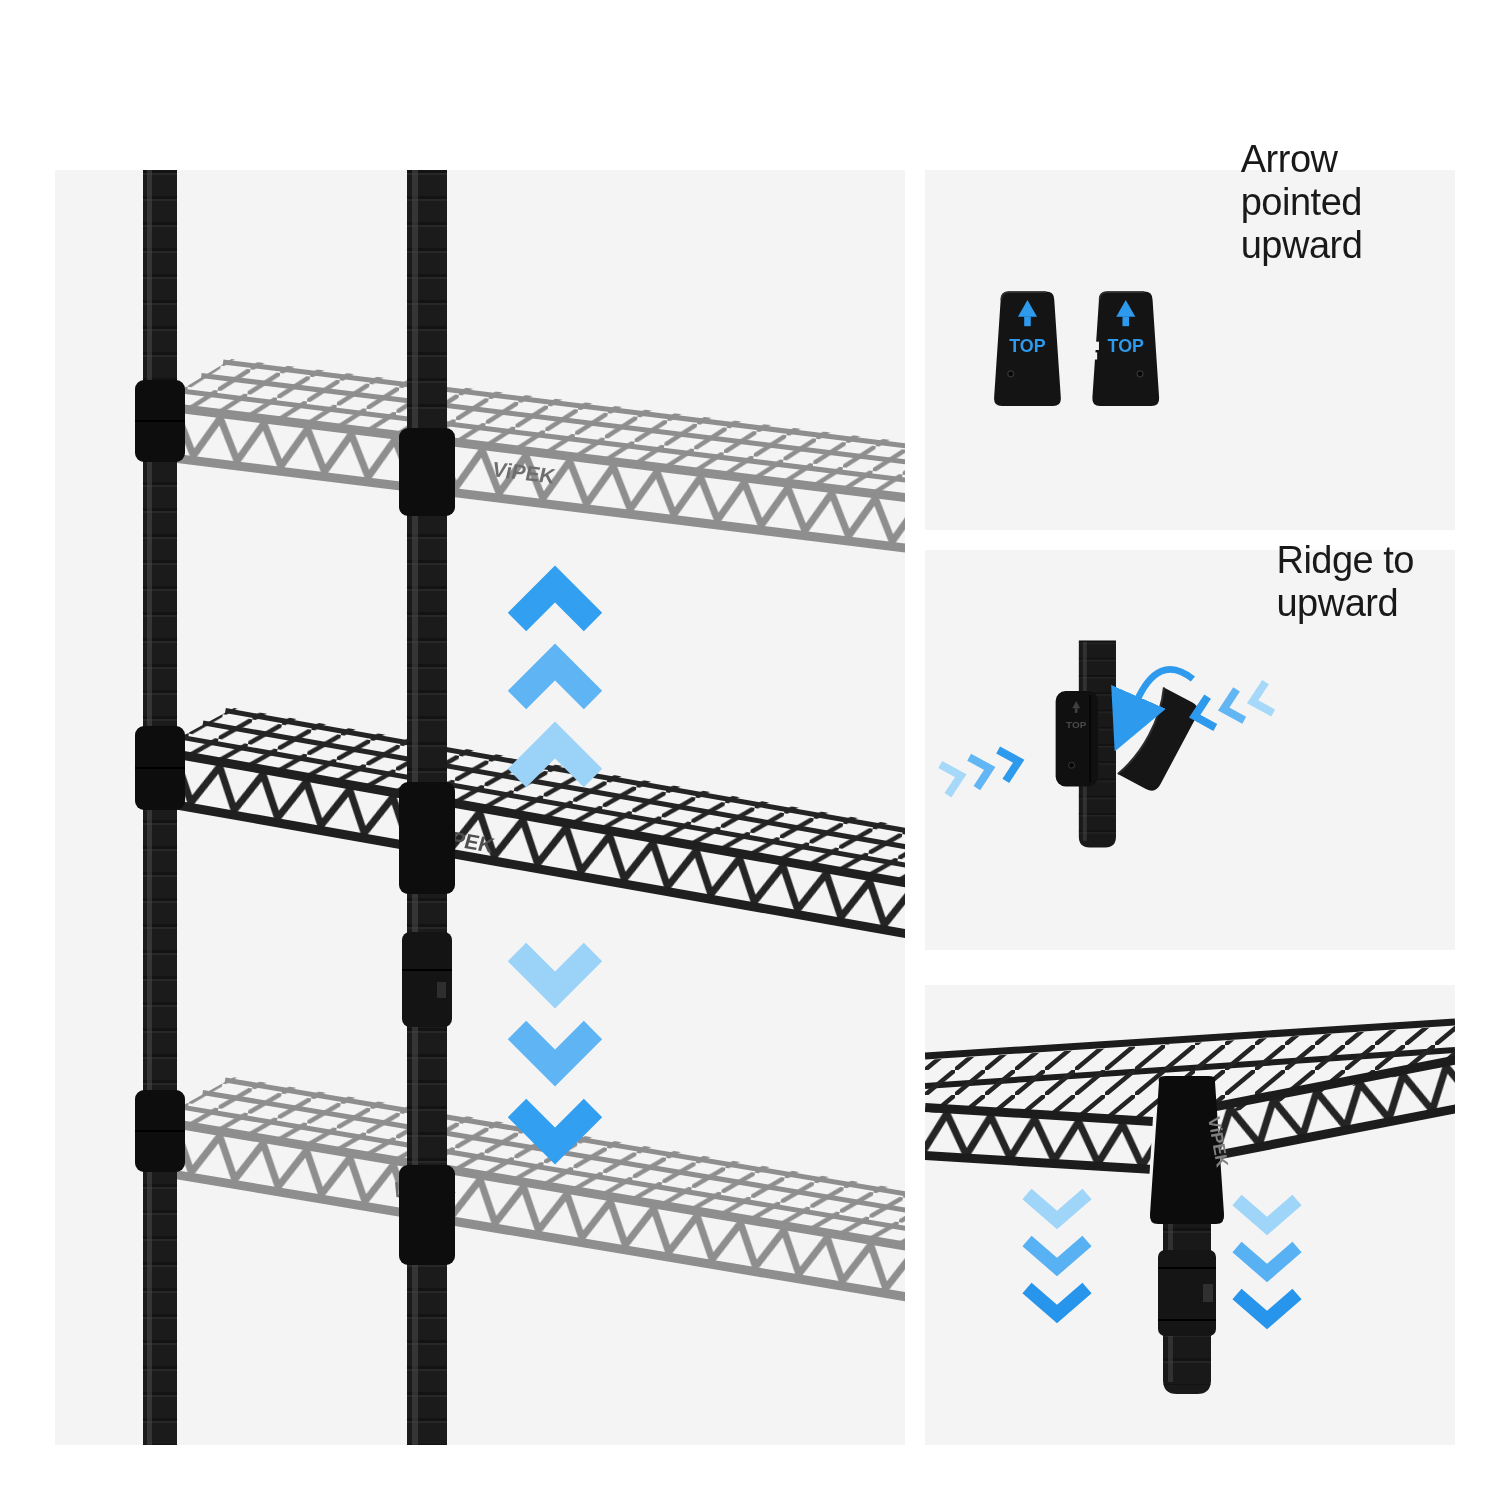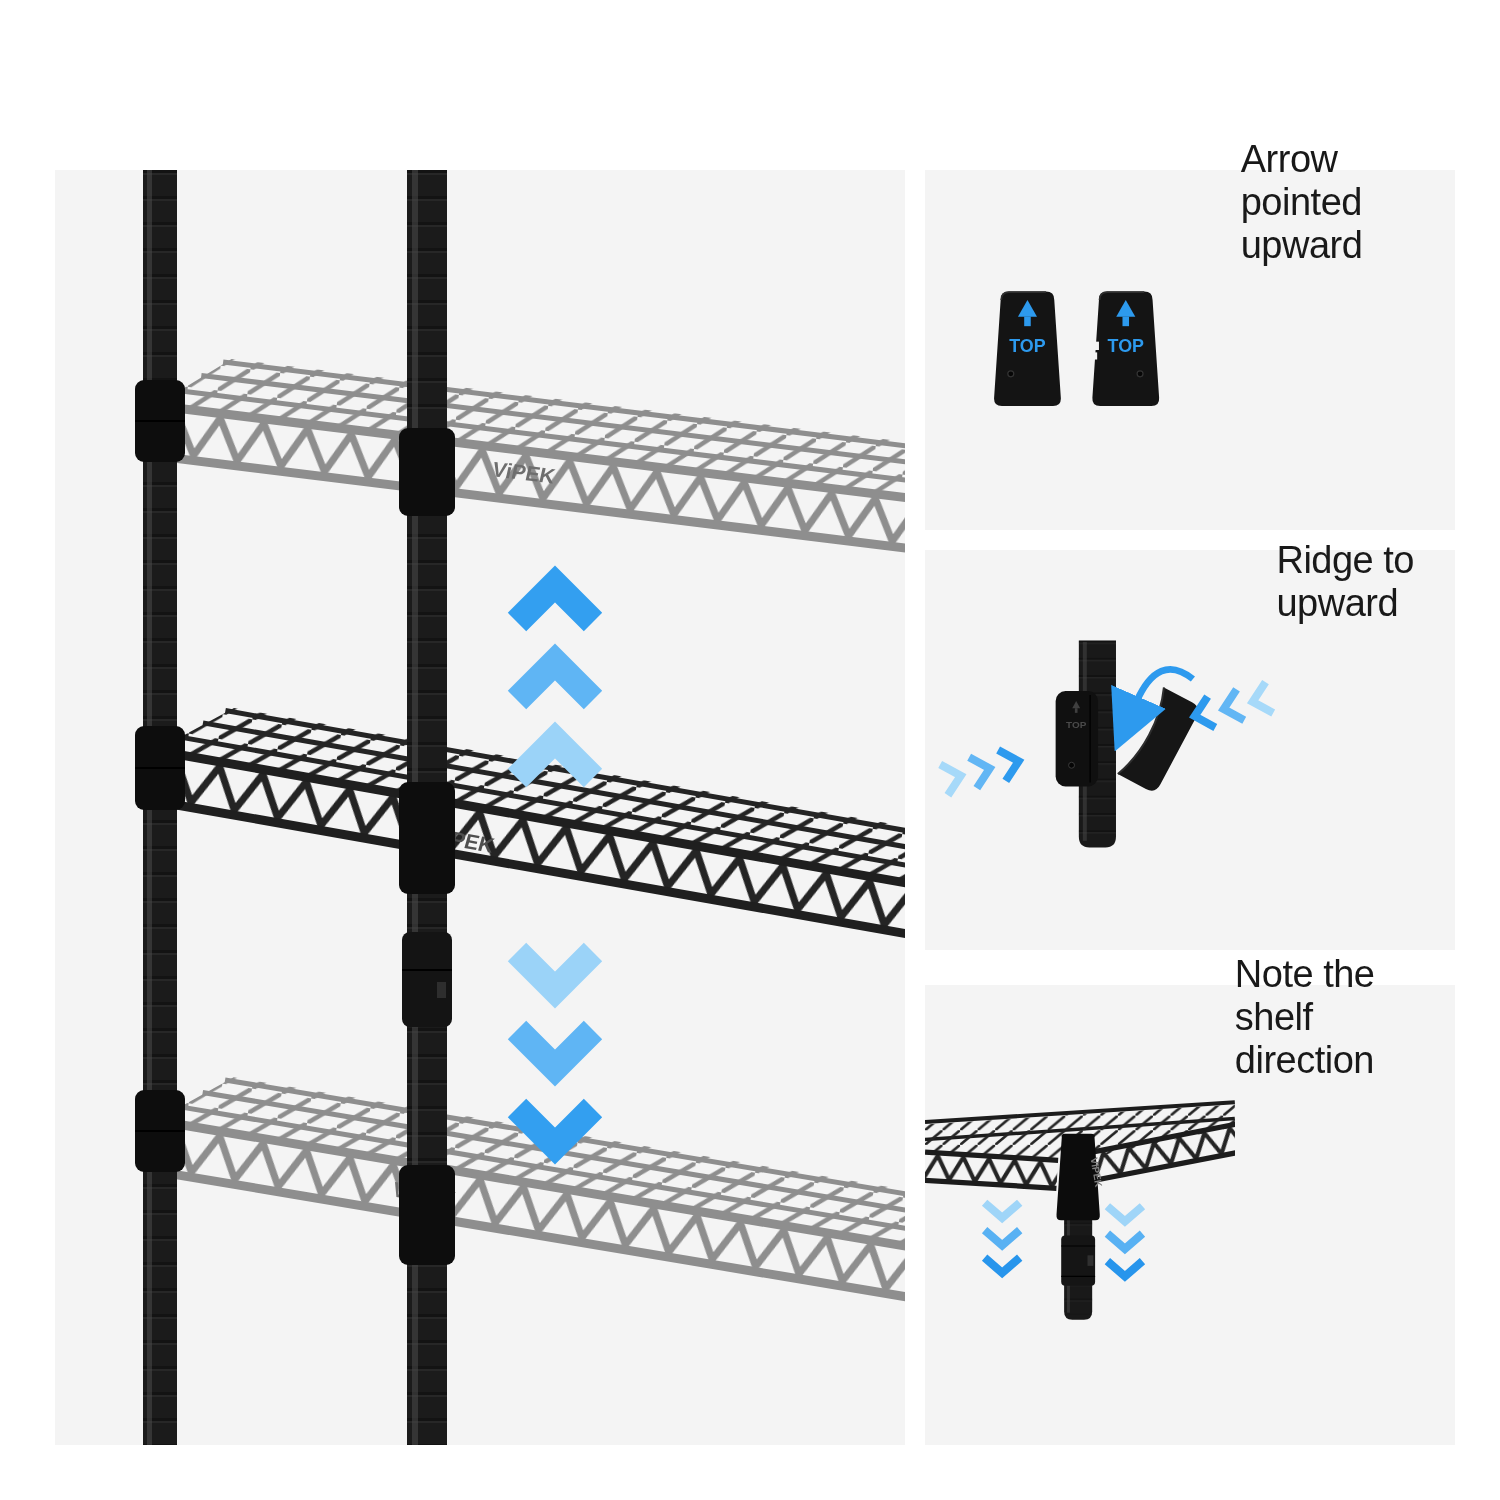--- a/index.html
+++ b/index.html
@@ -253,16 +253,15 @@
         <path d="M-30 -18 L0 8 L30 -18" stroke="#9fd5f8"></path>
         <path d="M-30 29 L0 55 L30 29" stroke="#58b1f3"></path>
         <path d="M-30 76 L0 102 L30 76" stroke="#2795ec"></path>
       </g>
       <g fill="none" stroke-width="14" transform="translate(342,198)">
         <path d="M-30 -18 L0 8 L30 -18" stroke="#9fd5f8"></path>
         <path d="M-30 29 L0 55 L30 29" stroke="#58b1f3"></path>
         <path d="M-30 76 L0 102 L30 76" stroke="#2795ec"></path>
       </g>
     </svg>
-    <div class="caption">Note the shelf direction</div>
   </section>
 
 </div>
 
 </body></html>

